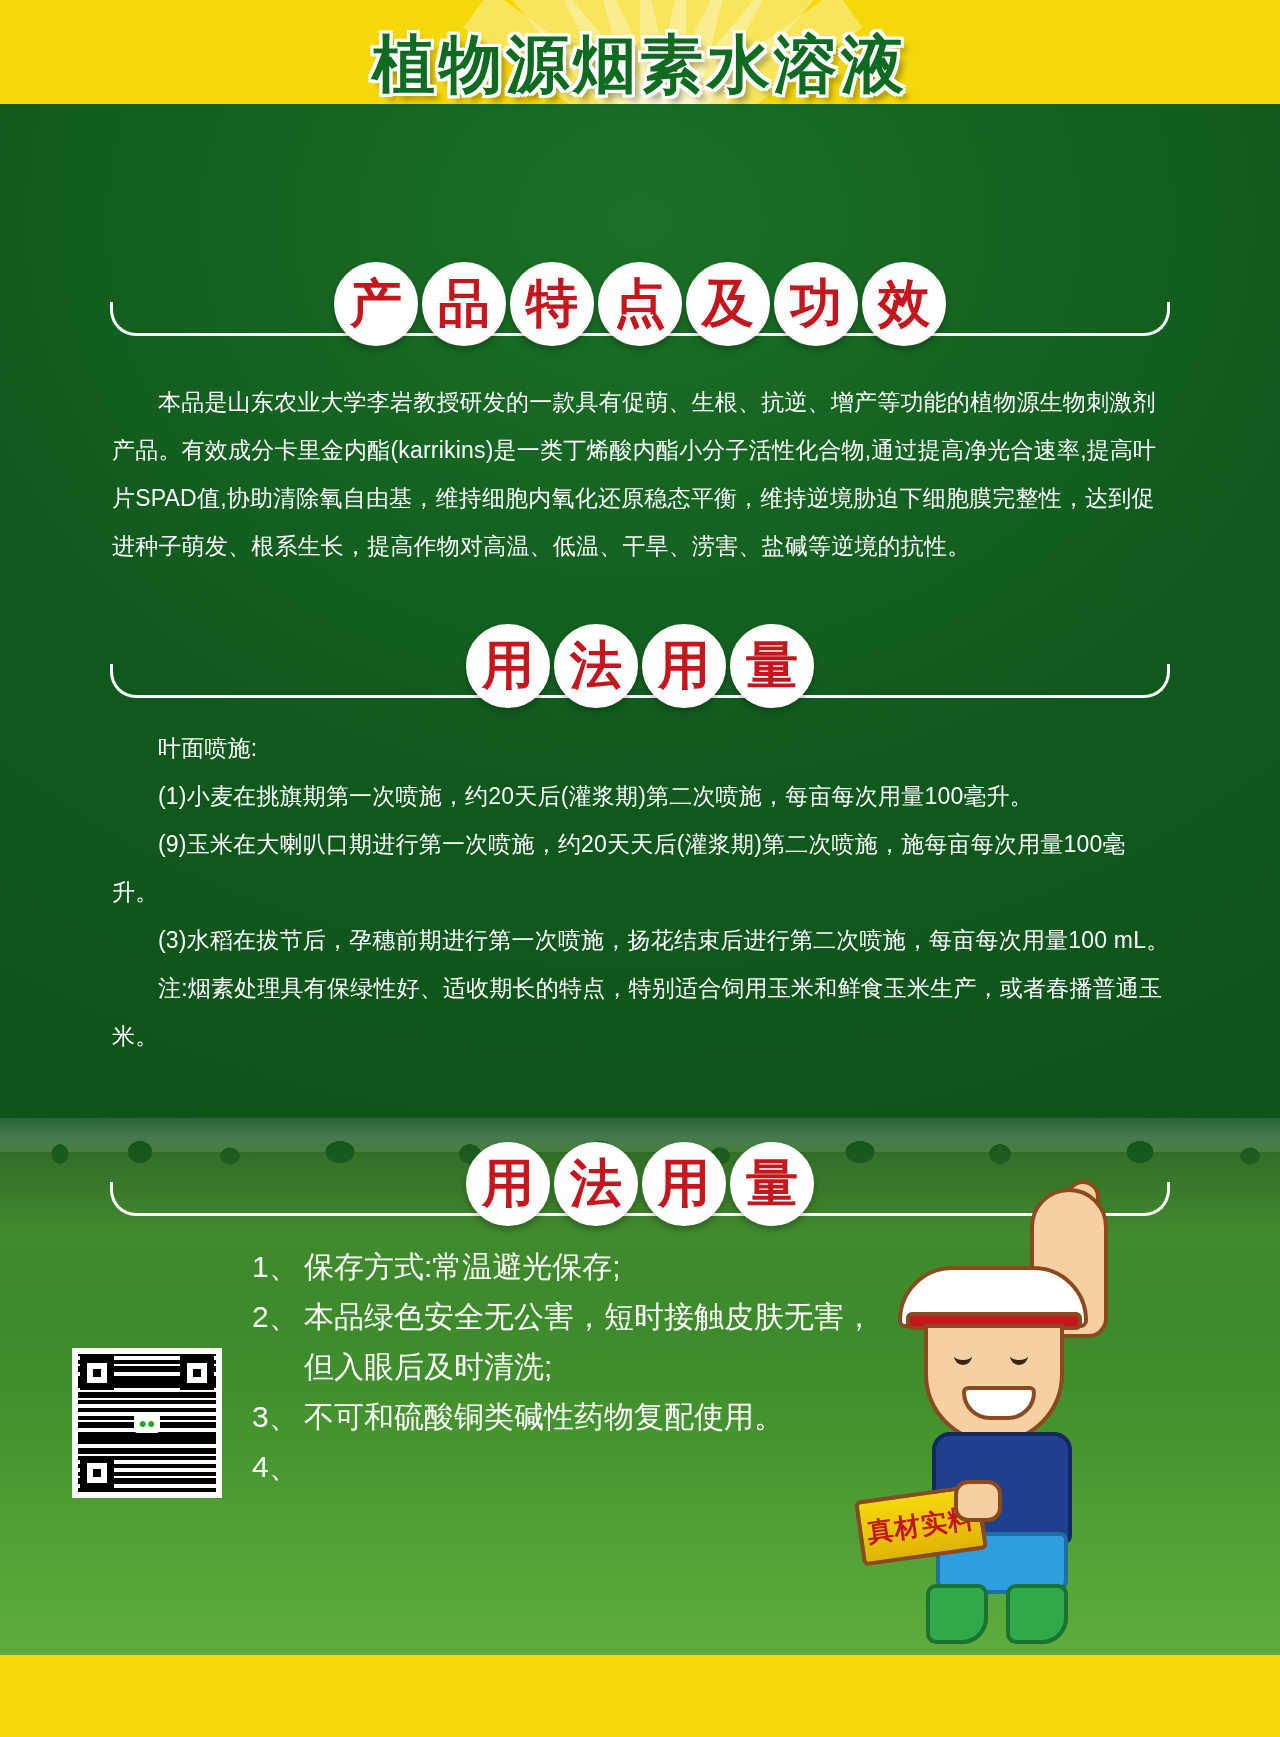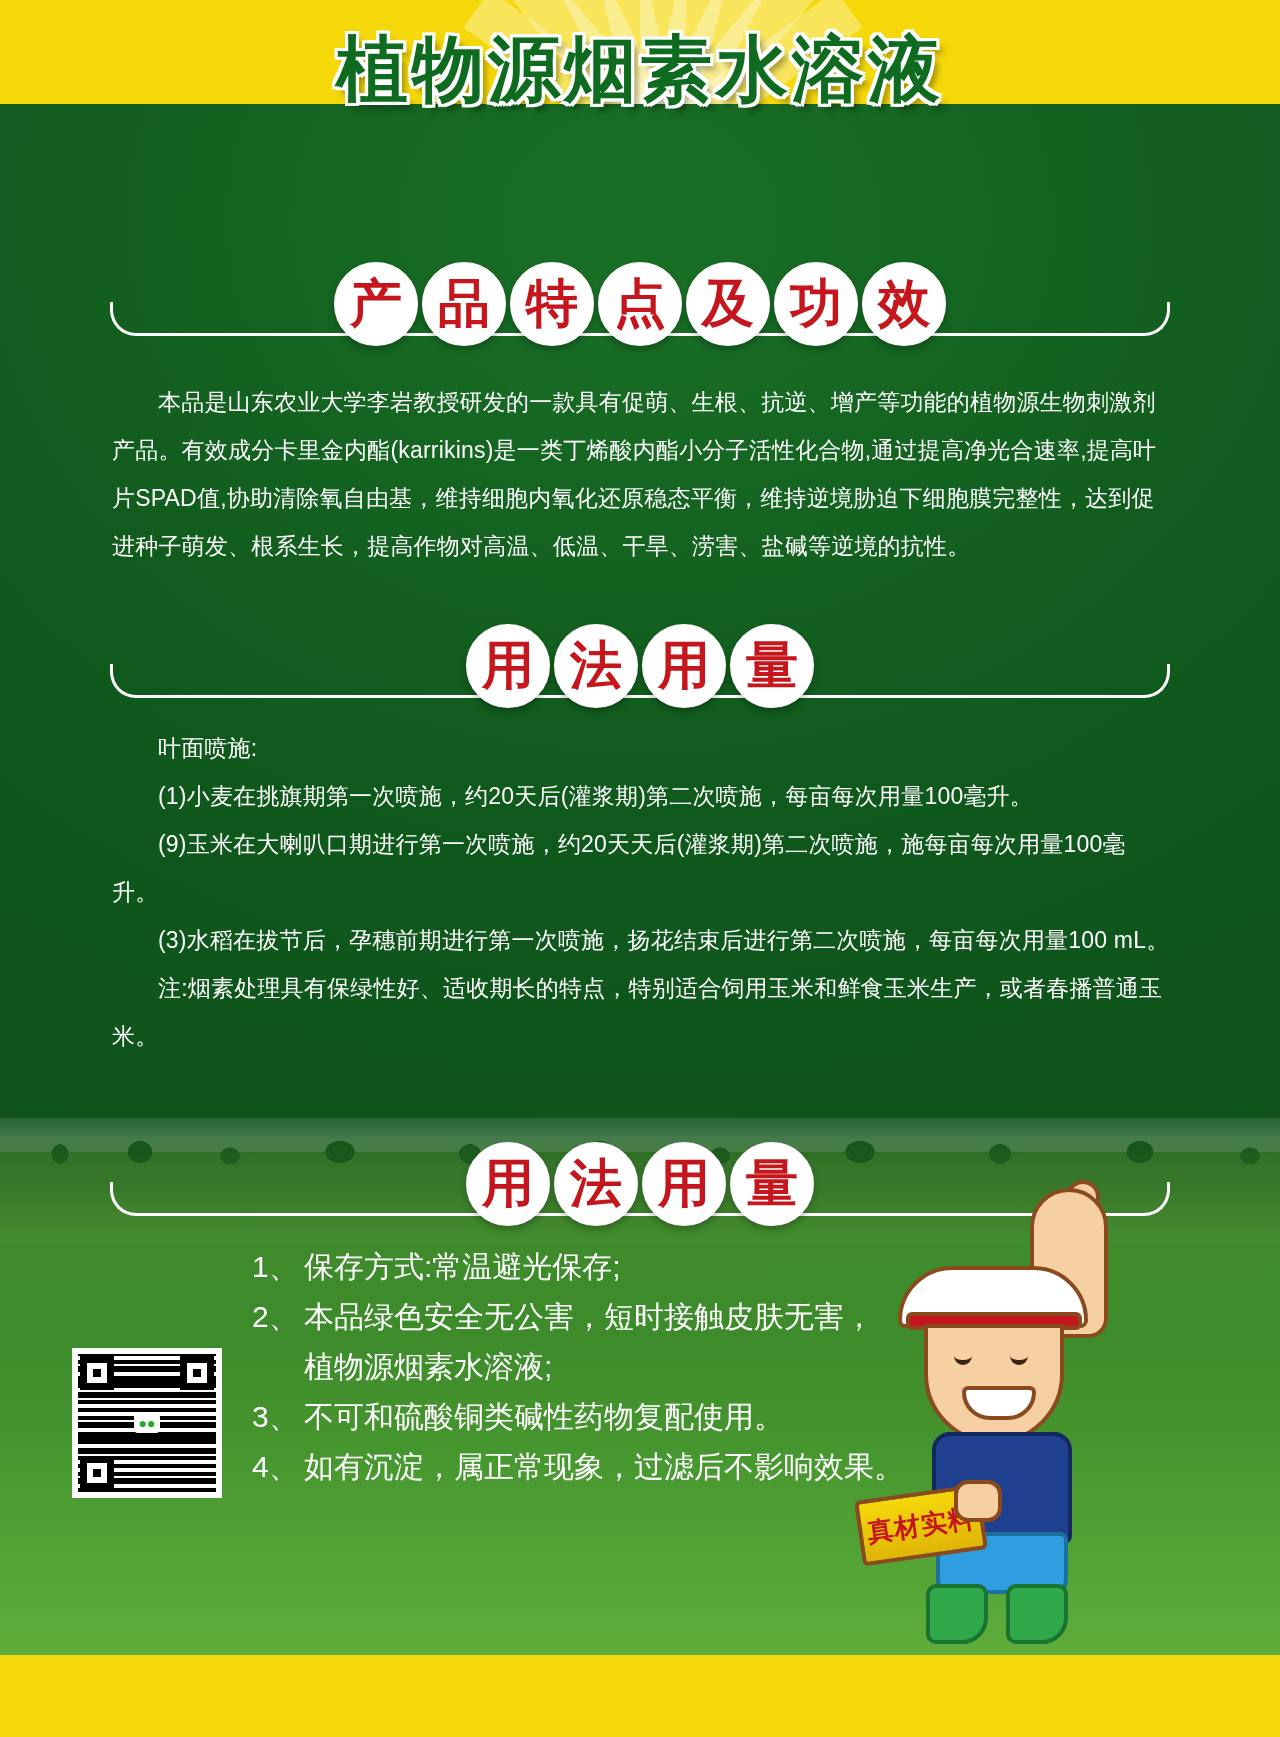--- a/index.html
+++ b/index.html
@@ -100,21 +100,21 @@
     width: 1280px; height: 82px;
     background: #f5d80a;
   }
 
   
   .main-title {
     position: absolute;
     left: 0; top: 22px;
     width: 1280px;
     text-align: center;
-    font-size: 72px;
+    font-size: 63px;
     font-weight: bold;
     letter-spacing: 4px;
     color: #0f6b20;
     text-shadow:
       3px 0 0 #ffffff, -3px 0 0 #ffffff, 0 3px 0 #ffffff, 0 -3px 0 #ffffff,
       3px 3px 0 #ffffff, -3px 3px 0 #ffffff, 3px -3px 0 #ffffff, -3px -3px 0 #ffffff,
       6px 7px 6px rgba(0,0,0,0.35);
     font-family: "DejaVu Sans", "Liberation Sans", sans-serif;
   }
 
@@ -447,29 +447,28 @@
     <div class="row">
       <span class="num">1、</span>
       <span>保存方式:常温避光保存;</span>
     </div>
     <div class="row">
       <span class="num">2、</span>
       <span>本品绿色安全无公害，短时接触皮肤无害，</span>
     </div>
     <div class="row">
       <span class="num"></span>
-      <span>植物源烟素水溶液;</span>
+      <span>但入眼后及时清洗;</span>
     </div>
     <div class="row">
       <span class="num">3、</span>
       <span>不可和硫酸铜类碱性药物复配使用。</span>
     </div>
     <div class="row">
       <span class="num">4、</span>
-      <span>如有沉淀，属正常现象，过滤后不影响效果。</span>
     </div>
   </div>
 
   <div class="qr">
     <div class="qr-inner">
       <div class="qr-eye tl"></div>
       <div class="qr-eye tr"></div>
       <div class="qr-eye bl"></div>
       <div class="qr-center">
           <span>●●</span>

